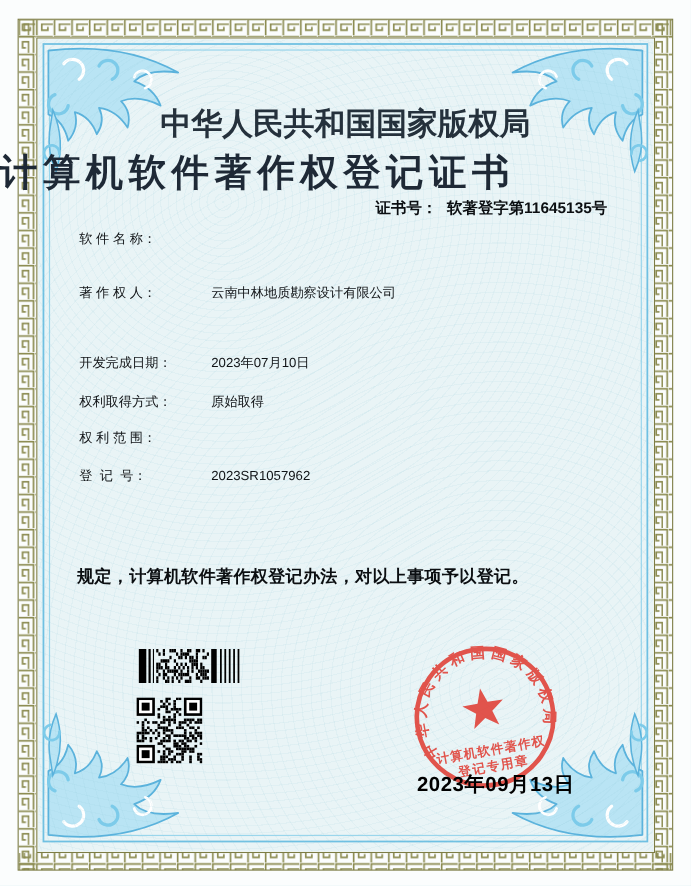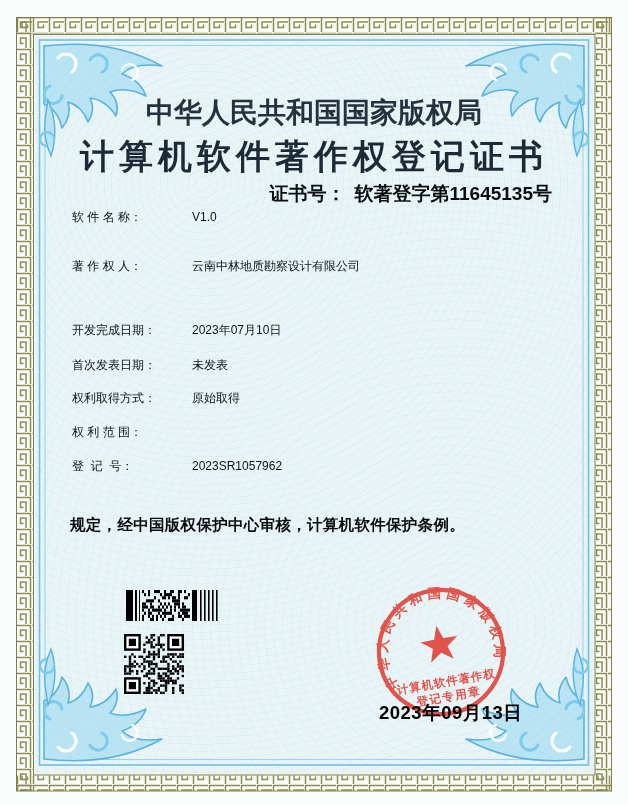--- a/index.html
+++ b/index.html
@@ -24,27 +24,27 @@
       repeating-radial-gradient(circle at 75% 80%, rgba(143,200,215,.10) 0 1px, transparent 1px 9px);
     pointer-events:none;
   }
   .content{position:absolute;inset:0;z-index:3;color:var(--text-color);border-radius:30px;}
   .authority{
     position:absolute;top:94px;left:0;width:100%;text-align:center;
     font-family:"Liberation Serif",serif;font-weight:600;font-size:28px;
     color:var(--title-color);letter-spacing:0px;
   }
   .cert-title{
-    position:absolute;top:134px;left:0;width:100%;text-align:center;
+    position:absolute;top:134px;left:0;width:100%;text-align:left;
     font-family:Liberation Serif, serif;font-weight:700;font-size:34px;
     color:#1e2936;letter-spacing:5px;
   }
   .cert-no{
     position:absolute;top:181px;right:76px;
-    font-size:19px;font-weight:700;color:#0b0e11;
+    font-size:14px;font-weight:700;color:#0b0e11;
   }
   .cert-no .cn-label{margin-right:9px;}
   .fields{position:absolute;left:72px;top:206px;right:36px;}
   .field-row{display:flex;font-size:12px;font-weight:400;line-height:22px;margin-bottom:12px;}
   .field-row:nth-child(1){margin-bottom:27px;}
   .field-row:nth-child(2){margin-bottom:42px;}
   .field-row:nth-child(3){margin-bottom:13px;}
   .field-row:nth-child(4){margin-bottom:11px;}
   .f-label{flex:0 0 120px;white-space:pre;}
   .f-value{flex:1;}
@@ -112,44 +112,37 @@
     <div class="cert-title">计算机软件著作权登记证书</div>
 
     <div class="cert-no">
       <span class="cn-label">证书号：</span><span>软著登字第11645135号</span>
     </div>
 
     <div class="fields" id="fields">
   <div class="field-row">
     <span class="f-label">软 件 名 称：</span>
     <span class="f-value">
-            <div>V1.0</div>
           </span>
   </div>
 
   <div class="field-row">
     <span class="f-label">著 作 权 人：</span>
     <span class="f-value">
             <div>云南中林地质勘察设计有限公司</div>
           </span>
   </div>
 
   <div class="field-row">
     <span class="f-label">开发完成日期：</span>
     <span class="f-value">
             <div>2023年07月10日</div>
           </span>
   </div>
 
-  <div class="field-row">
-    <span class="f-label">首次发表日期：</span>
-    <span class="f-value">
-            <div>未发表</div>
-          </span>
-  </div>
 
   <div class="field-row">
     <span class="f-label">权利取得方式：</span>
     <span class="f-value">
             <div>原始取得</div>
           </span>
   </div>
 
   <div class="field-row">
     <span class="f-label">权 利 范 围：</span>
@@ -157,21 +150,21 @@
 
   <div class="field-row">
     <span class="f-label">登  记  号：</span>
     <span class="f-value">
             <div>2023SR1057962</div>
           </span>
   </div>
 </div>
 
     <div class="statement">
-      <div class="st-line">规定，经中国版权保护中心审核，计算机软件保护条例。</div>
+      <div class="st-line">规定，计算机软件著作权登记办法，对以上事项予以登记。</div>
     </div>
 
     <svg class="barcode" id="barcode" width="94" height="31" viewBox="0 0 94 31">
         <rect x="0" y="0" width="7" height="31" fill="#000"></rect>
         <rect x="9" y="0" width="2" height="31" fill="#000"></rect>
         <rect x="13" y="0" width="1" height="31" fill="#000"></rect>
         <rect x="16" y="0" width="2" height="3.1" fill="#000"></rect>
         <rect x="16" y="12.4" width="2" height="3.1" fill="#000"></rect>
         <rect x="16" y="15.5" width="2" height="3.1" fill="#000"></rect>
         <rect x="16" y="18.6" width="2" height="3.1" fill="#000"></rect>

